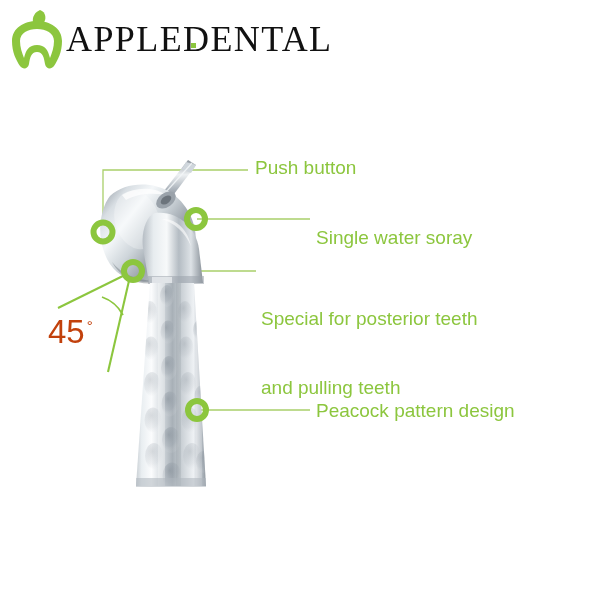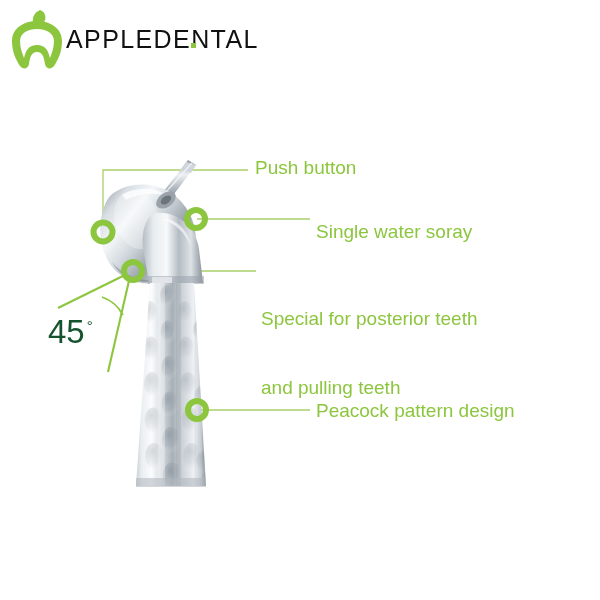--- a/index.html
+++ b/index.html
@@ -9,50 +9,50 @@
     font-family:"Liberation Sans", sans-serif;
     overflow:hidden;
     position:relative;
   }
   #stage{position:absolute;inset:0;width:600px;height:600px;}
 
   
   #header{position:absolute;left:0;top:0;width:600px;height:80px;}
   #logo-mark{position:absolute;left:6px;top:8px;width:62px;height:62px;}
   #logo-word{
-    position:absolute;left:66px;top:25px;
-    font-size:25px;letter-spacing:1.4px;
+    position:absolute;left:66px;top:18px;
+    font-size:36px;letter-spacing:1.4px;
     color:#111111;font-weight:400;white-space:nowrap;
-    font-family:Liberation Sans, sans-serif;
+    font-family:Liberation Serif, serif;
   }
   #logo-dot{
     position:absolute;left:191px;top:43px;
     width:5px;height:5px;background:#8cc63e;
   }
 
   
   #art{position:absolute;left:0;top:0;width:600px;height:600px;}
 
   
   .callout{
     position:absolute;
     color:#8cc63e;
     font-size:19px;
     line-height:23px;
     white-space:pre;
     font-family:"Liberation Sans", sans-serif;
   }
   #lbl-push{left:255px;top:156px;text-align:right;}
-  #lbl-spray{left:316px;top:220px;}
+  #lbl-spray{left:316px;top:226px;}
   #lbl-posterior{left:261px;top:261px;}
   #lbl-peacock{left:316px;top:399px;}
 
   #lbl-angle{
     position:absolute;left:48px;top:309px;
-    color:#14532d;font-size:33px;line-height:33px;
+    color:#c2410c;font-size:33px;line-height:33px;
     font-family:"Liberation Sans", sans-serif;
   }
   #lbl-angle .deg{font-size:15px;vertical-align:super;margin-left:2px;}
 </style>
 </head>
 <body>
 
 <div id="stage">
 
   <div id="header">

